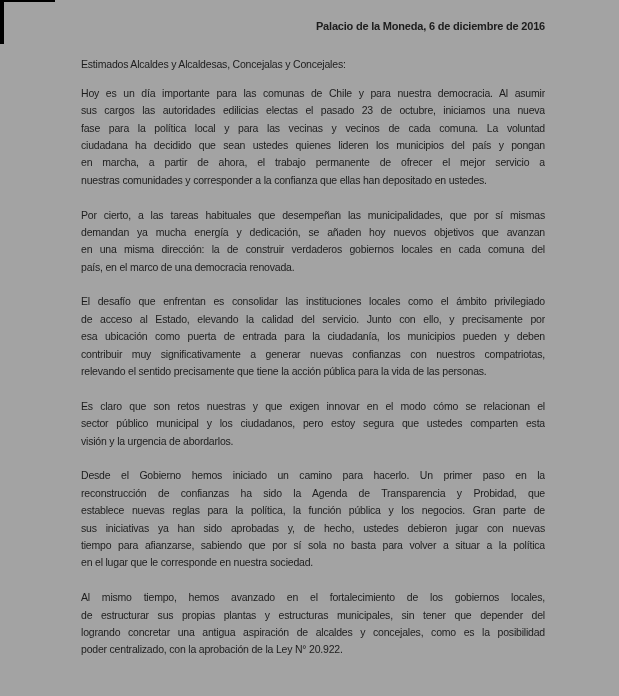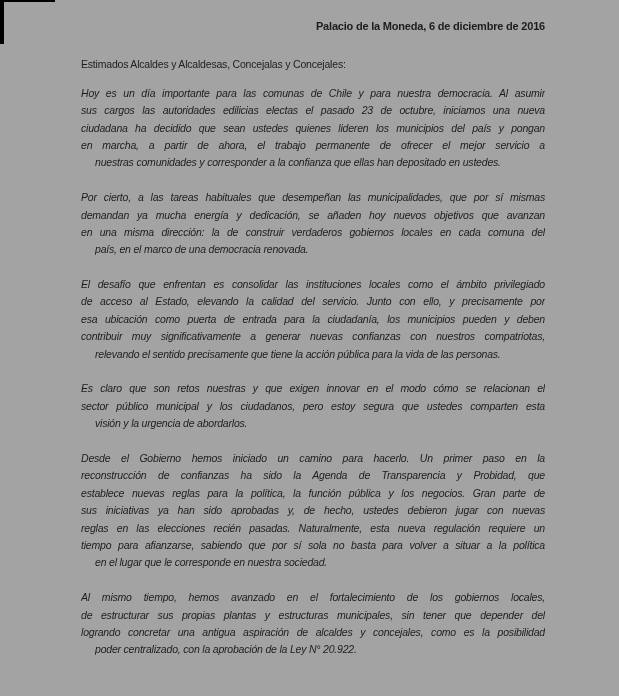--- a/index.html
+++ b/index.html
@@ -51,49 +51,48 @@
     line-height: 17.4px;
     height: 17.4px;
     margin-bottom: 11px;
     white-space: nowrap;
   }
   .para {
     margin: 0 0 17.4px 0;
     font-size: 10.5px;
     letter-spacing: -0.2px;
     line-height: 17.4px;
-    font-style: italic;
   }
   .line {
     text-align: justify;
     text-align-last: justify;
     height: 17.4px;
     overflow: hidden;
   }
   .line.last {
     text-align-last: left;
-    margin-left: 14px;
   }
 </style>
 </head>
 <body>
 
 <div class="page">
   <div class="artifact-v"></div>
   <div class="artifact-h"></div>
 
   <div class="content">
     <div class="dateline">Palacio de la Moneda, 6 de diciembre de 2016</div>
 
     <div class="salutation">Estimados Alcaldes y Alcaldesas, Concejalas y Concejales:</div>
 
     <div>
         <div class="para">
           <div class="line">Hoy es un día importante para las comunas de Chile y para nuestra democracia. Al asumir</div>
           <div class="line">sus cargos las autoridades edilicias electas el pasado 23 de octubre, iniciamos una nueva</div>
+          <div class="line">fase para la política local y para las vecinas y vecinos de cada comuna. La voluntad</div>
           <div class="line">ciudadana ha decidido que sean ustedes quienes lideren los municipios del país y pongan</div>
           <div class="line">en marcha, a partir de ahora, el trabajo permanente de ofrecer el mejor servicio a</div>
           <div class="line last">nuestras comunidades y corresponder a la confianza que ellas han depositado en ustedes.</div>
         </div>
         <div class="para">
           <div class="line">Por cierto, a las tareas habituales que desempeñan las municipalidades, que por sí mismas</div>
           <div class="line">demandan ya mucha energía y dedicación, se añaden hoy nuevos objetivos que avanzan</div>
           <div class="line">en una misma dirección: la de construir verdaderos gobiernos locales en cada comuna del</div>
           <div class="line last">país, en el marco de una democracia renovada.</div>
         </div>
@@ -107,21 +106,20 @@
         <div class="para">
           <div class="line">Es claro que son retos nuestras y que exigen innovar en el modo cómo se relacionan el</div>
           <div class="line">sector público municipal y los ciudadanos, pero estoy segura que ustedes comparten esta</div>
           <div class="line last">visión y la urgencia de abordarlos.</div>
         </div>
         <div class="para">
           <div class="line">Desde el Gobierno hemos iniciado un camino para hacerlo. Un primer paso en la</div>
           <div class="line">reconstrucción de confianzas ha sido la Agenda de Transparencia y Probidad, que</div>
           <div class="line">establece nuevas reglas para la política, la función pública y los negocios. Gran parte de</div>
           <div class="line">sus iniciativas ya han sido aprobadas y, de hecho, ustedes debieron jugar con nuevas</div>
-          <div class="line">reglas en las elecciones recién pasadas. Naturalmente, esta nueva regulación requiere un</div>
           <div class="line">tiempo para afianzarse, sabiendo que por sí sola no basta para volver a situar a la política</div>
           <div class="line last">en el lugar que le corresponde en nuestra sociedad.</div>
         </div>
         <div class="para">
           <div class="line">Al mismo tiempo, hemos avanzado en el fortalecimiento de los gobiernos locales,</div>
           <div class="line">de estructurar sus propias plantas y estructuras municipales, sin tener que depender del</div>
           <div class="line">logrando concretar una antigua aspiración de alcaldes y concejales, como es la posibilidad</div>
           <div class="line last">poder centralizado, con la aprobación de la Ley N° 20.922.</div>
         </div>
       </div>

